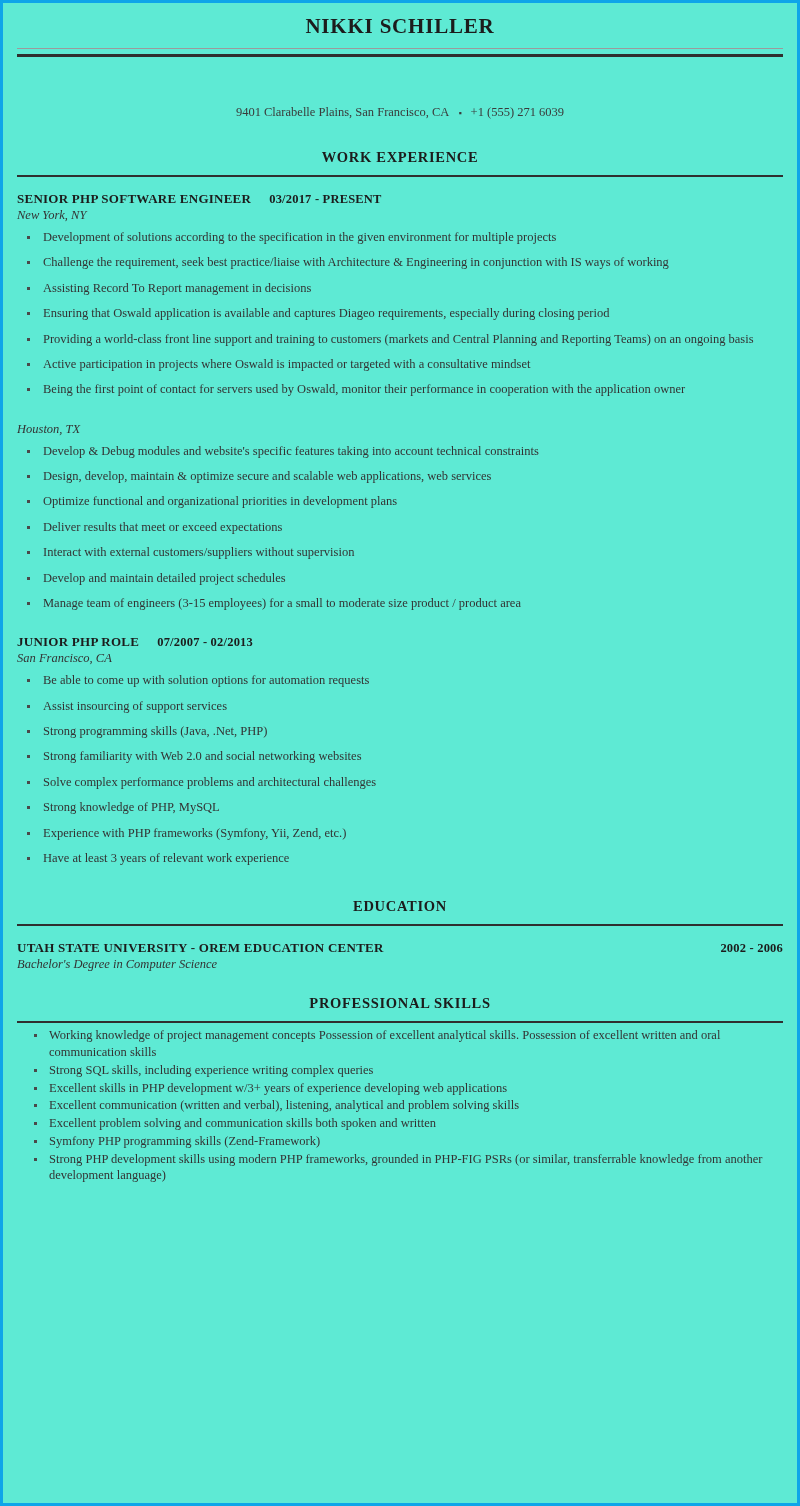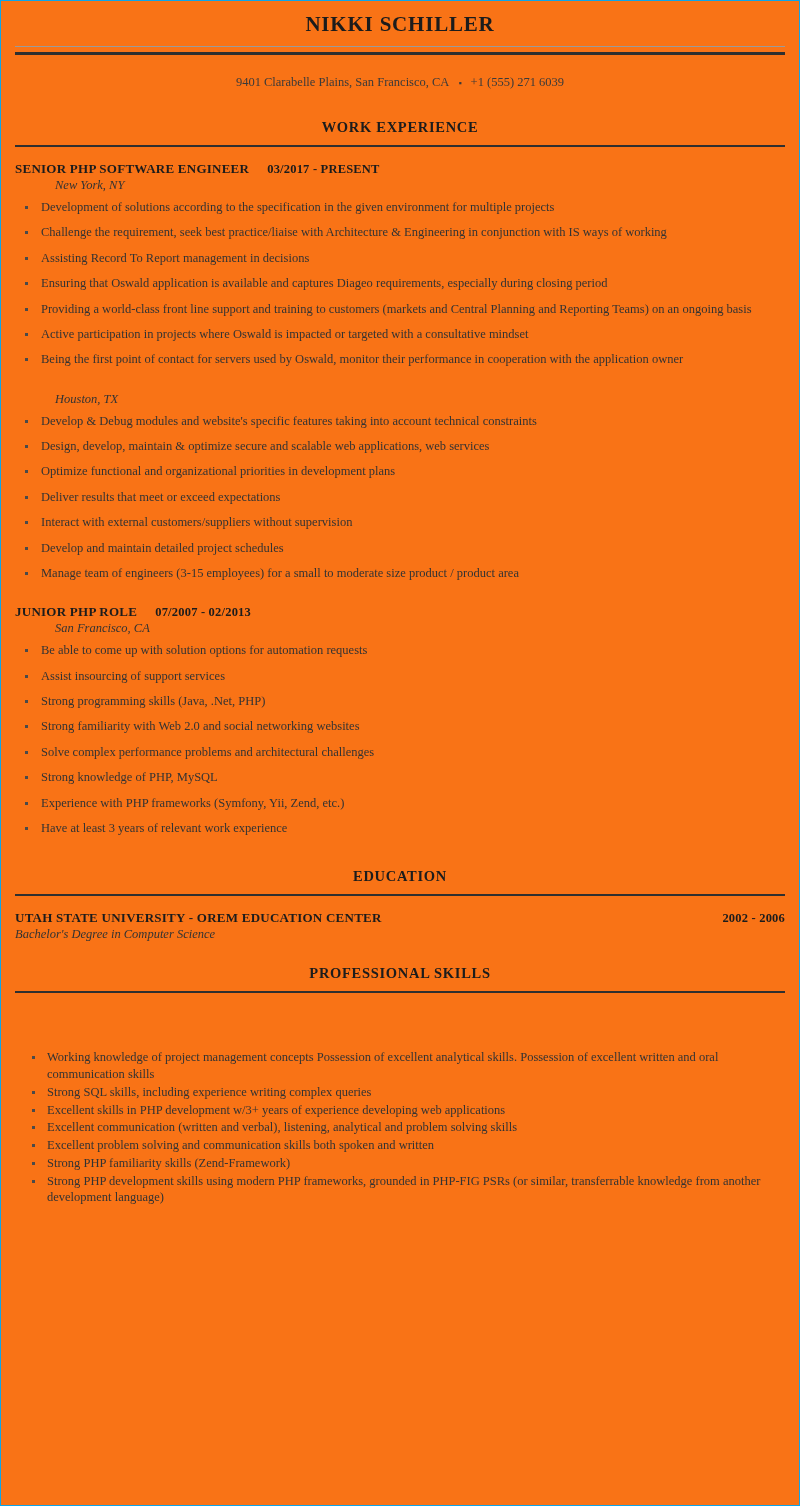--- a/index.html
+++ b/index.html
@@ -6,22 +6,22 @@
   html, body {
     margin: 0;
     padding: 0;
     background: #ffffff;
   }
   .page {
     position: relative;
     width: 800px;
     height: 1506px;
     margin: 0 auto;
-    background: #f97316;
-    border: 1px solid #0ea5e9;
+    background: #5eead4;
+    border: 3px solid #0ea5e9;
     box-sizing: border-box;
     font-family: "Liberation Serif", "DejaVu Serif", serif;
     color: #2b2b2b;
     overflow: hidden;
   }
   .inner {
     padding: 0 14px;
   }
 
   
@@ -39,20 +39,21 @@
     border-top: 1px solid #9b9b9b;
     border-bottom: 3px solid #2f2f2f;
     margin: 0 0 0 0;
   }
   .contact {
     text-align: center;
     font-size: 12.5px;
     color: #3a3a3a;
     padding-top: 20px;
     padding-bottom: 6px;
+    margin-top: 28px;
   }
   .contact .sep {
     display: inline-block;
     font-size: 9px;
     vertical-align: middle;
     padding: 0 9px;
     color: #3a3a3a;
   }
 
   
@@ -91,21 +92,20 @@
     letter-spacing: 0.2px;
     color: #1c1c1c;
     white-space: nowrap;
     padding-left: 18px;
   }
   .job-location {
     font-size: 12.5px;
     font-style: italic;
     color: #333333;
     padding-top: 1px;
-    margin-left: 40px;
   }
 
   
   ul.bullets {
     list-style: none;
     margin: 0;
     padding: 6px 0 0 0;
   }
   ul.bullets li {
     position: relative;
@@ -119,22 +119,21 @@
     content: "";
     position: absolute;
     left: 10px;
     top: 7px;
     width: 3px;
     height: 3px;
     background: #4a4a4a;
   }
 
   ul.bullets.tight {
-    padding-top: 11px;
-    margin-top: 45px;
+    padding-top: 4px;
   }
   ul.bullets.tight li {
     padding-left: 32px;
     margin-bottom: 1px;
     line-height: 1.34;
   }
   ul.bullets.tight li::before {
     left: 17px;
     top: 7px;
   }
@@ -246,18 +245,18 @@
 
     <div class="section-title">PROFESSIONAL SKILLS</div>
     <div class="section-rule"></div>
 
     <ul class="bullets tight">
       <li>Working knowledge of project management concepts Possession of excellent analytical skills. Possession of excellent written and oral communication skills</li>
       <li>Strong SQL skills, including experience writing complex queries</li>
       <li>Excellent skills in PHP development w/3+ years of experience developing web applications</li>
       <li>Excellent communication (written and verbal), listening, analytical and problem solving skills</li>
       <li>Excellent problem solving and communication skills both spoken and written</li>
-      <li>Strong PHP familiarity skills (Zend-Framework)</li>
+      <li>Symfony PHP programming skills (Zend-Framework)</li>
       <li>Strong PHP development skills using modern PHP frameworks, grounded in PHP-FIG PSRs (or similar, transferrable knowledge from another development language)</li>
     </ul>
 
   </div>
 </div>
 
 </body></html>

